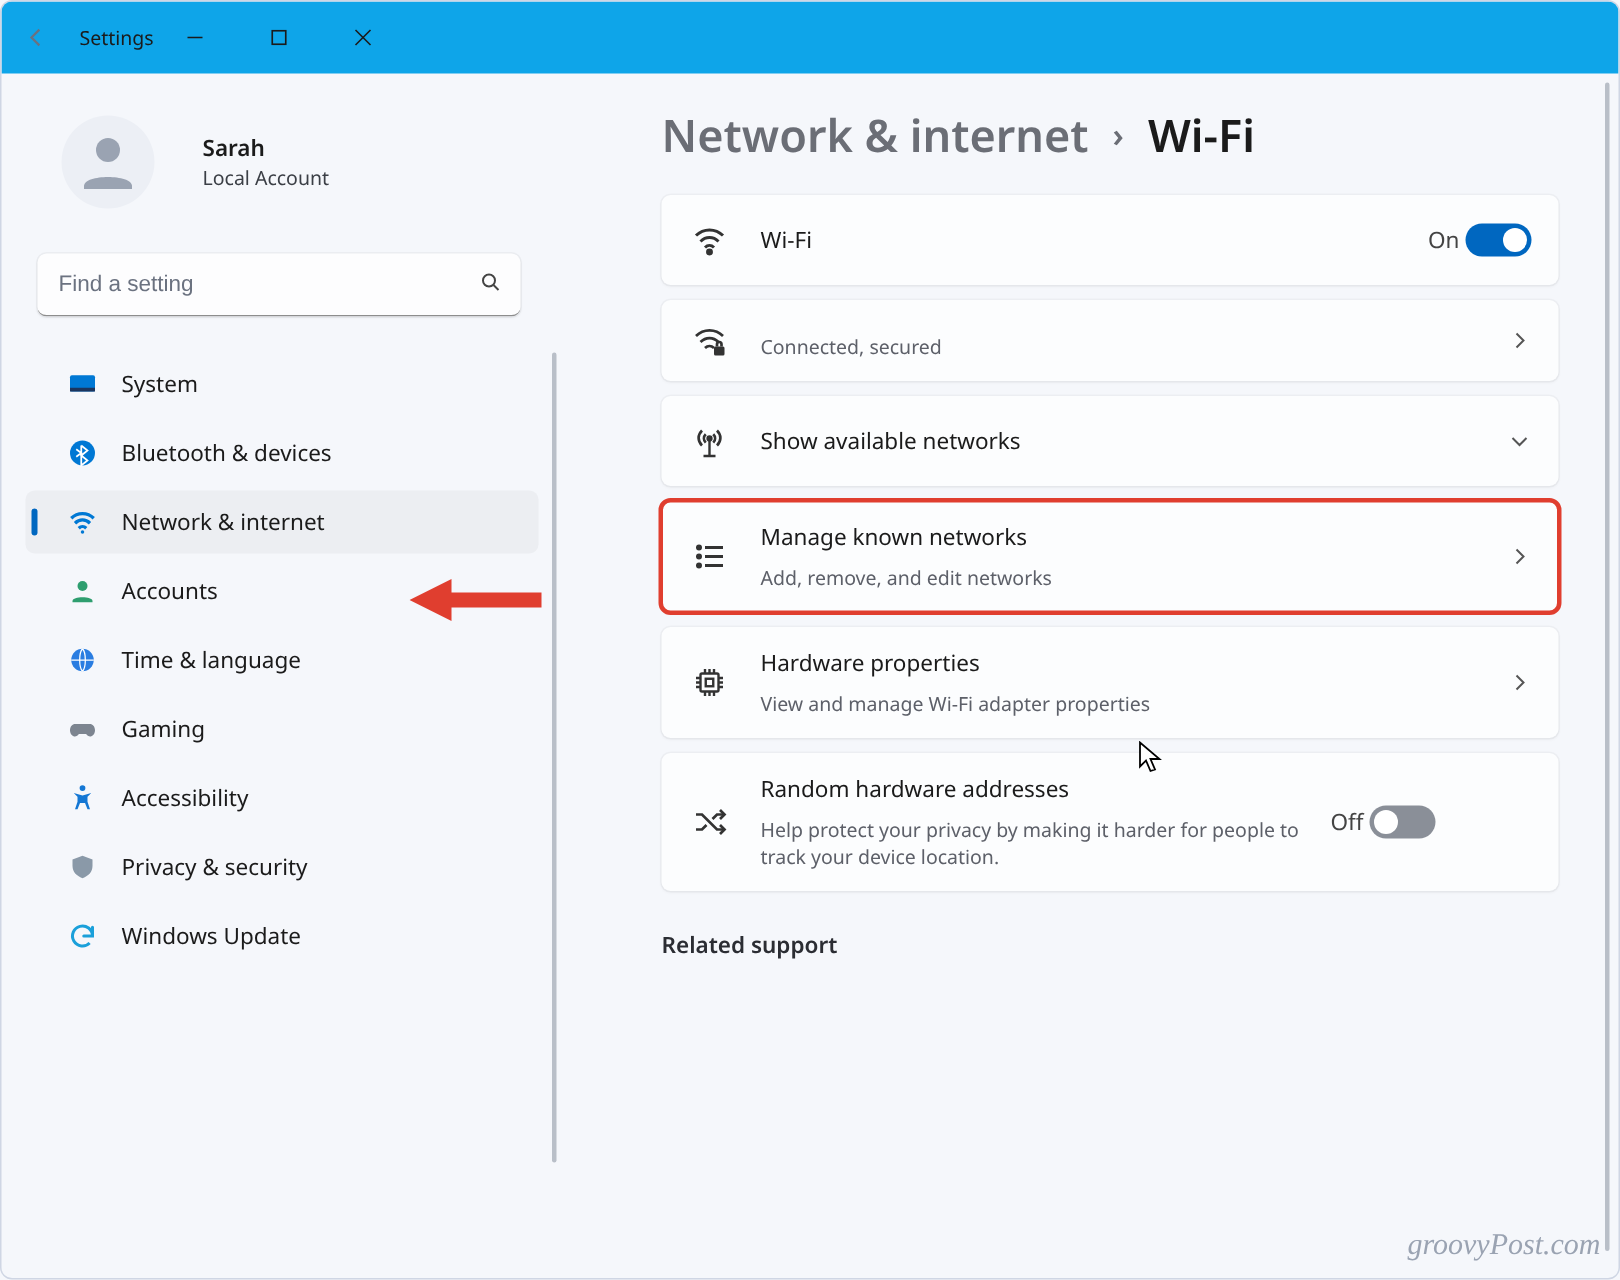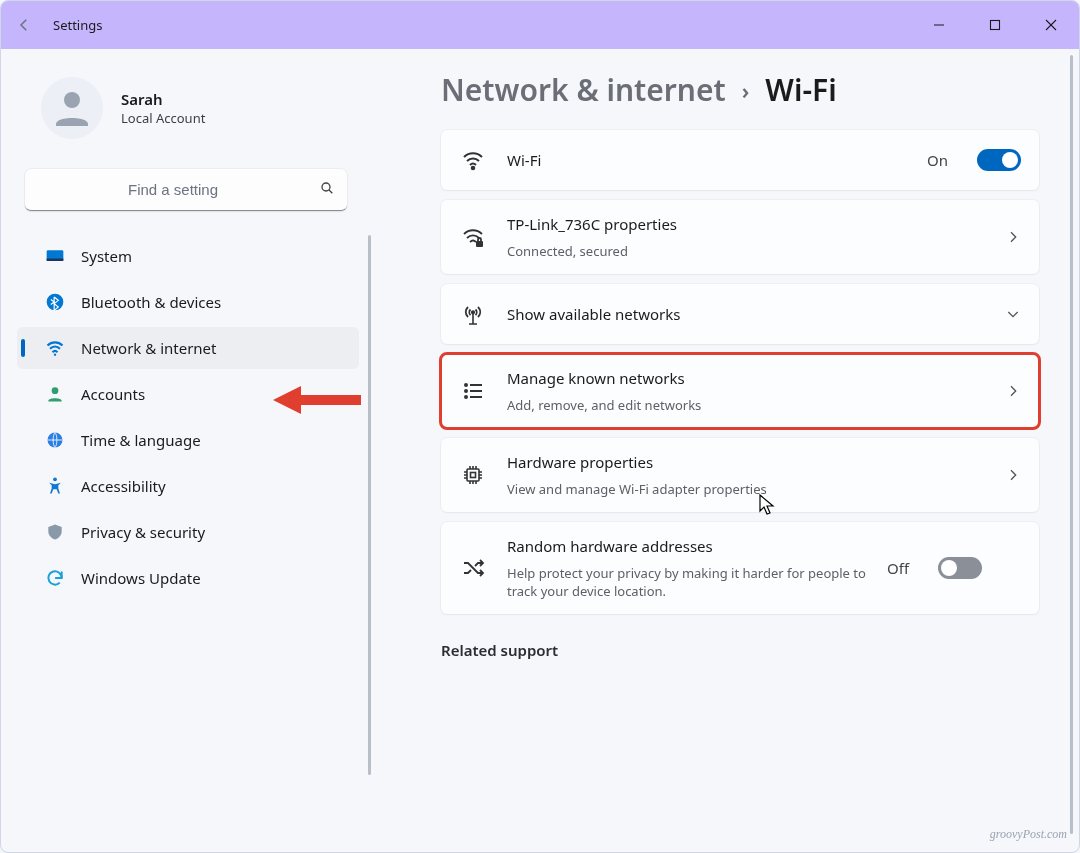--- a/index.html
+++ b/index.html
@@ -10,52 +10,51 @@
     background:#f5f7fb;
     color:#1b1b1b;
     overflow:hidden;
     border:1px solid #cfd6e4;
     border-radius:8px;
     position:relative;
   }
   
   .titlebar {
     height:48px;
-    display:flex; align-items:center; justify-content:space-between;
+    display:flex; align-items:center; 
     padding:0 0 0 12px;
-    background:#c4b5fd;
+    background:#0ea5e9;
   }
   .titlebar-left { display:flex; align-items:center; gap:18px;}
   .tb-back { width:22px; height:22px; display:flex; align-items:center; justify-content:center; color:#6b7280; cursor:default;}
   .tb-title { font-size:13px; color:#1b1b1b; }
   .winbtns { display:flex; }
   .winbtn { width:56px; height:44px; display:flex; align-items:center; justify-content:center; color:#1b1b1b;}
   .winbtn svg{width:12px;height:12px}
   .winbtn.close svg{width:12px;height:12px}
   
   .layout { display:flex; height:calc(853px - 48px); }
   .sidebar { width:370px; padding:18px 0 0 0; position:relative;}
   .content { flex:1; padding:20px 40px 0 70px; position:relative;}
   
-  .user { display:flex; align-items:center; gap:18px; padding:10px 30px 22px 40px;}
+  .user { display:flex; align-items:center; gap:32px; padding:10px 30px 22px 40px;}
   .avatar {
     width:62px;height:62px;border-radius:50%;
     display:flex;align-items:center;justify-content:center;
     background:#eceff5;color:#9aa3b2;
   }
   .user-name { font-size:15px; font-weight:600;}
   .user-sub  { font-size:13px; color:#3b3f46;}
   
   .search { margin:8px 24px 24px 24px; position:relative;}
   .search input{
     width:100%; height:42px; border:none; border-radius:6px;
     background:#fdfdfe; padding:0 40px 0 14px; font-size:15px;
     box-shadow:0 0 0 1px rgba(0,0,0,0.04), 0 1px 2px rgba(0,0,0,0.05);
     border-bottom:1.5px solid #8d8d8d;
-    text-align:center;
   }
   .search input::placeholder{color:#6b7280;}
   .search .s-icon{position:absolute;right:12px;top:50%;transform:translateY(-50%);color:#444;}
   
   .nav { margin:0 0 0 4px; position:relative; height:560px;}
   .nav-inner{ position:relative;}
   .nav-item {
     display:flex; align-items:center; gap:16px;
     height:42px; padding:0 24px 0 28px; margin:4px 12px 4px 12px;
     border-radius:6px; font-size:15px; color:#1b1b1b;
@@ -79,36 +78,36 @@
   
   .card {
     background:#fcfdfe; border-radius:6px; margin-bottom:10px;
     box-shadow:0 0 0 1px rgba(0,0,0,0.03), 0 1px 2px rgba(0,0,0,0.04);
     display:flex; align-items:center; padding:14px 18px 14px 18px; gap:20px;
   }
   .card .cico{width:28px;display:flex;justify-content:center;color:#333}
   .card .ctext{flex:1}
   .card .ctitle{font-size:15px;}
   .card .csub{font-size:13px;color:#5d6069;margin-top:8px;}
-  .card .ctrl{display:flex;align-items:center;gap:29px;color:#444;font-size:15px}
+  .card .ctrl{display:flex;align-items:center;gap:4px;color:#444;font-size:15px}
   .card.highlight{ outline:3px solid #e03e2f; outline-offset:-1px;}
   .card.tall{padding:18px 18px}
   
   .toggle{width:44px;height:22px;border-radius:12px;position:relative}
   .toggle.on{background:#0067c0}
   .toggle.off{background:#8a8f98}
   .toggle .knob{position:absolute;top:3px;width:16px;height:16px;border-radius:50%;background:#fff}
   .toggle.on .knob{right:3px}
   .toggle.off .knob{left:3px}
   .related{font-size:15px;font-weight:600;color:#2b2d33;margin-top:26px}
   .content-scrollbar{position:absolute;right:6px;top:6px;bottom:20px;width:3px;background:#b9bfc8;border-radius:2px}
   
   .arrow-annot{position:absolute;left:272px;top:382px;z-index:50}
   .cursor-annot{position:absolute;left:758px;top:493px;z-index:60;pointer-events:none}
-  .watermark{position:absolute;right:12px;bottom:10px;font-size:12px;color:#9aa3b2;font-family:Georgia,serif;font-style:italic}
+  .watermark{position:absolute;right:12px;bottom:10px;font-size:20px;color:#9aa3b2;font-family:Georgia,serif;font-style:italic}
 </style>
 </head>
 <body>
 
 <div class="titlebar">
   <div class="titlebar-left">
     <span class="tb-back">
       <svg viewBox="0 0 24 24" width="18" height="18" fill="none" stroke="currentColor" stroke-width="2">
         <path d="M15 5l-7 7 7 7"></path>
       </svg>
@@ -205,20 +204,28 @@
           <span class="nico">
             <svg viewBox="0 0 24 24" width="20" height="20">
                 <circle cx="12" cy="12" r="9" fill="#2a7de1"></circle>
                 <path d="M3 12h18M12 3c3 3 3 15 0 18M12 3c-3 3-3 15 0 18" stroke="#fff" stroke-width="1" fill="none"></path>
               </svg>
           </span>
           <span>Time &amp; language</span>
         </div>
         <div class="nav-item">
           <span class="nico">
+            <svg viewBox="0 0 24 24" width="20" height="20" fill="#7d8590">
+                <path d="M6 8h12c2 0 4 2 4 5s-2 5-4 5c-2 0-3-2-3-2H9s-1 2-3 2-4-2-4-5 2-5 4-5z"></path>
+              </svg>
+          </span>
+          <span>Gaming</span>
+        </div>
+        <div class="nav-item">
+          <span class="nico">
             <svg viewBox="0 0 24 24" width="20" height="20" fill="#1477d4">
                 <circle cx="12" cy="4" r="2.3"></circle>
                 <path d="M5 8l7 2 7-2-3 3v4l2 6h-2l-2-5h-4l-2 5H6l2-6v-4z"></path>
               </svg>
           </span>
           <span>Accessibility</span>
         </div>
         <div class="nav-item">
           <span class="nico">
             <svg viewBox="0 0 24 24" width="20" height="20" fill="#8a99a8">
@@ -272,21 +279,20 @@
       <span class="cico">
         <svg viewBox="0 0 24 24" width="24" height="24" fill="none" stroke="#333" stroke-width="1.8">
             <path d="M3 9c5-5 13-5 18 0"></path>
             <path d="M6 13c3.5-3.5 8.5-3.5 12 0"></path>
             <path d="M9 17c1.8-1.8 4.2-1.8 6 0"></path>
             <rect x="15" y="16" width="7" height="6" rx="1" fill="#333" stroke="none"></rect>
             <path d="M17 16v-1.5a1.5 1.5 0 013 0V16" stroke="#333"></path>
           </svg>
       </span>
       <div class="ctext">
-        <div class="ctitle">TP-Link_736C properties</div>
         <div class="csub">Connected, secured</div>
       </div>
       <div class="ctrl">
         <svg viewBox="0 0 24 24" width="16" height="16" fill="none" stroke="#555" stroke-width="2">
             <path d="M9 5l7 7-7 7"></path>
           </svg>
       </div>
     </div>
 
     <div class="card tall">

